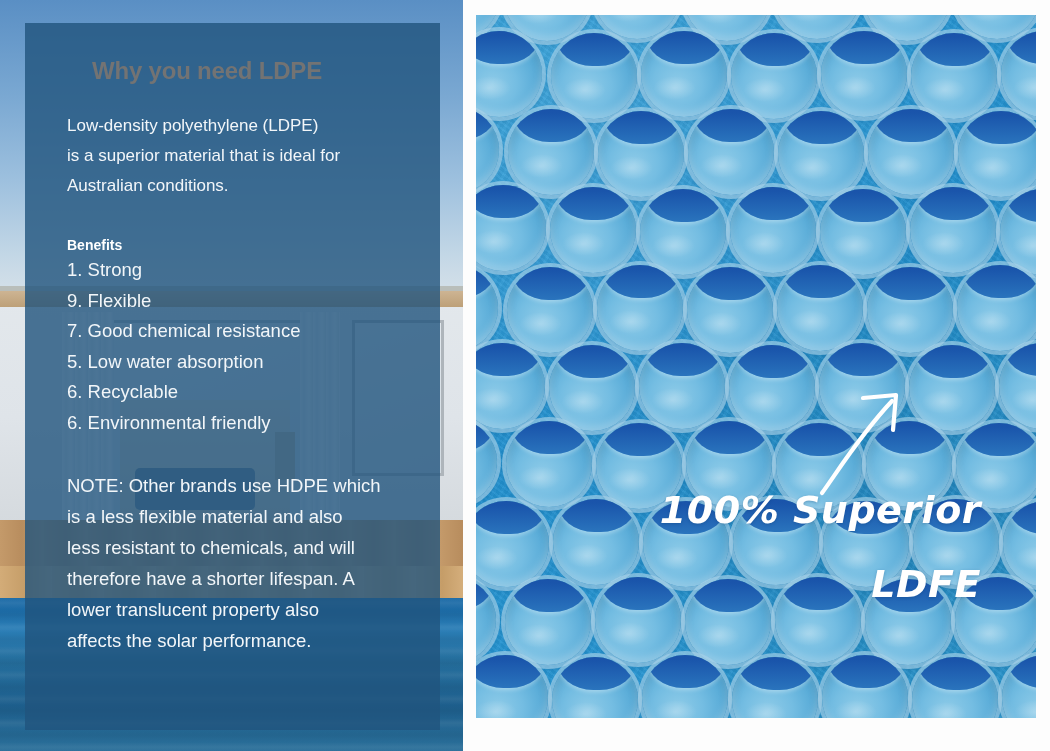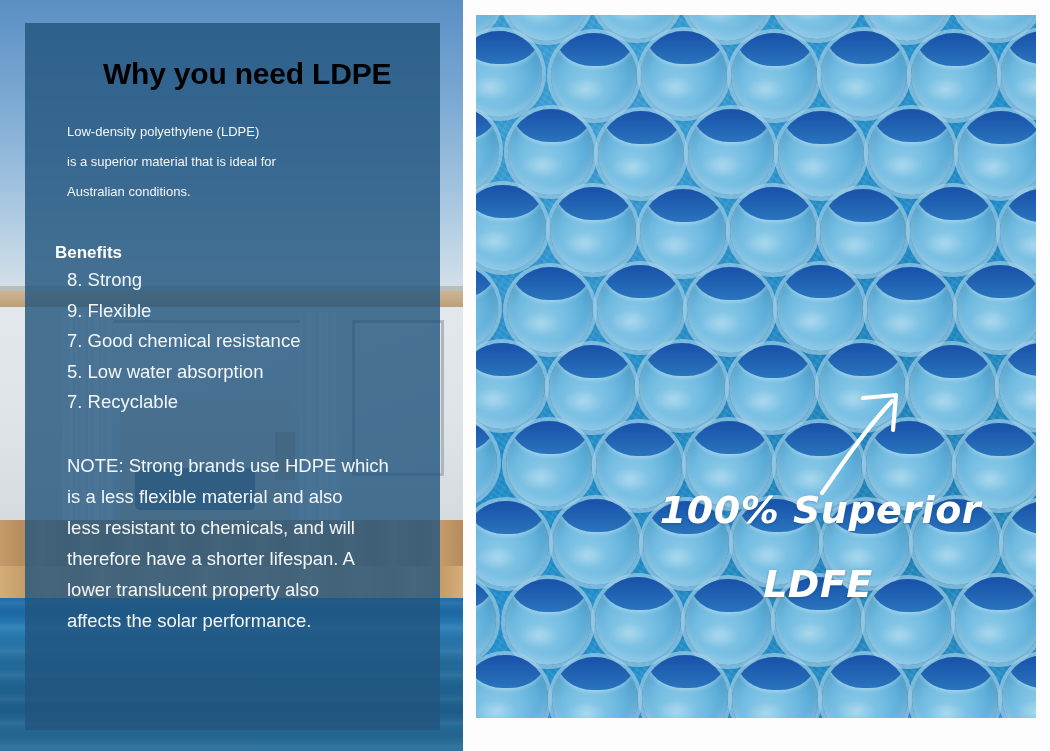--- a/index.html
+++ b/index.html
@@ -166,38 +166,38 @@
     position: absolute;
     left: 25px;
     top: 23px;
     width: 415px;
     height: 707px;
     background: rgba(32, 84, 125, 0.80);
     box-sizing: border-box;
     padding: 34px 24px 0 24px;
   }
   .card-title {
-    color: #000000;
-    font-size: 30px;
+    color: #737373;
+    font-size: 24px;
     font-weight: bold;
     letter-spacing: -0.2px;
-    margin: 0 0 26px 54px;
+    margin: 0 0 26px 43px;
   }
   .card-intro {
     color: #f2f6f9;
-    font-size: 13px;
+    font-size: 17px;
     line-height: 30px;
     margin: 0 0 0 18px;
     white-space: pre-line;
   }
   .benefits-head {
     color: #ffffff;
-    font-size: 17px;
+    font-size: 14px;
     font-weight: bold;
-    margin: 36px 0 2px 6px;
+    margin: 36px 0 2px 18px;
   }
   .benefits-list {
     list-style: none;
     margin: 0 0 0 18px;
     padding: 0;
   }
   .benefits-list li {
     color: #f2f6f9;
     font-size: 18.5px;
     line-height: 30.5px;
@@ -283,21 +283,21 @@
     font-family: "DejaVu Sans", sans-serif;
     font-style: italic;
     font-weight: bold;
     font-size: 38px;
     line-height: 74px;
     letter-spacing: 0.5px;
     text-shadow: 0 1px 3px rgba(12,60,110,0.30);
     pointer-events: none;
   }
   .hand-line-1 { display: block; text-align: right; }
-  .hand-line-2 { display: block; text-align: center; padding-left: 4px; }
+  .hand-line-2 { display: block; text-align: right; padding-left: 4px; }
 
   .arrow-svg {
     position: absolute;
     left: 340px;
     top: 360px;
     width: 120px;
     height: 125px;
     pointer-events: none;
   }
 </style>
@@ -329,28 +329,29 @@
     <div class="info-card">
       <h1 class="card-title">Why you need LDPE</h1>
 
       <p class="card-intro">Low-density polyethylene (LDPE)
 is a superior material that is ideal for
 Australian conditions.</p>
 
       <div class="benefits-head">Benefits</div>
 
       <ul class="benefits-list">
-        <li>8. Strong</li>
+        <li>1. Strong</li>
         <li>9. Flexible</li>
         <li>7. Good chemical resistance</li>
         <li>5. Low water absorption</li>
-        <li>7. Recyclable</li>
+        <li>6. Recyclable</li>
+        <li>6. Environmental friendly</li>
       </ul>
 
-      <p class="card-note">NOTE: Strong brands use HDPE which
+      <p class="card-note">NOTE: Other brands use HDPE which
 is a less flexible material and also
 less resistant to chemicals, and will
 therefore have a shorter lifespan. A
 lower translucent property also
 affects the solar performance.</p>
     </div>
   </div>
 
   <div class="right-panel">
     <div class="bubble-base"></div>

